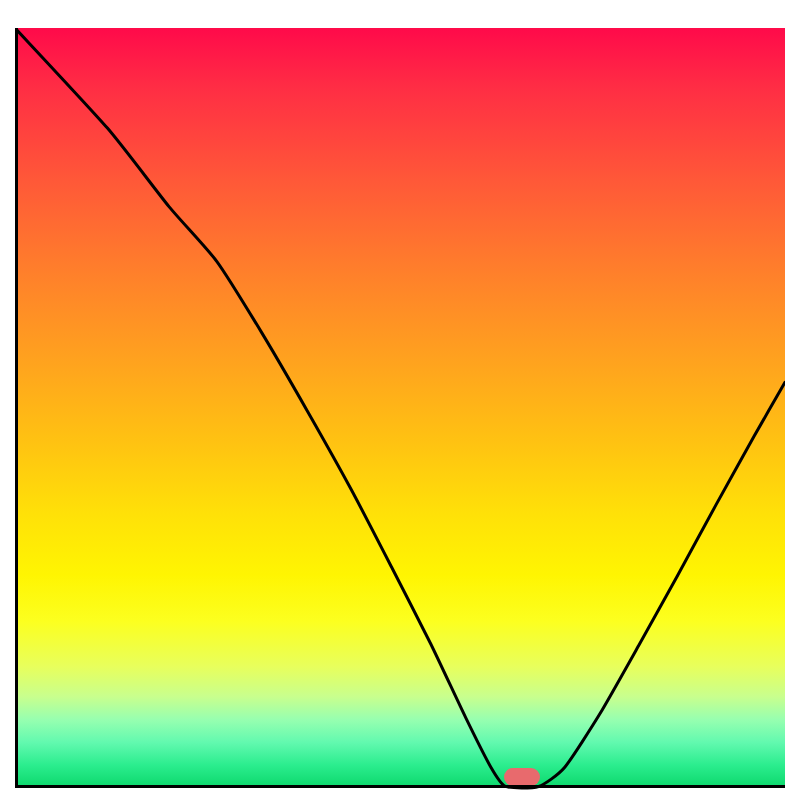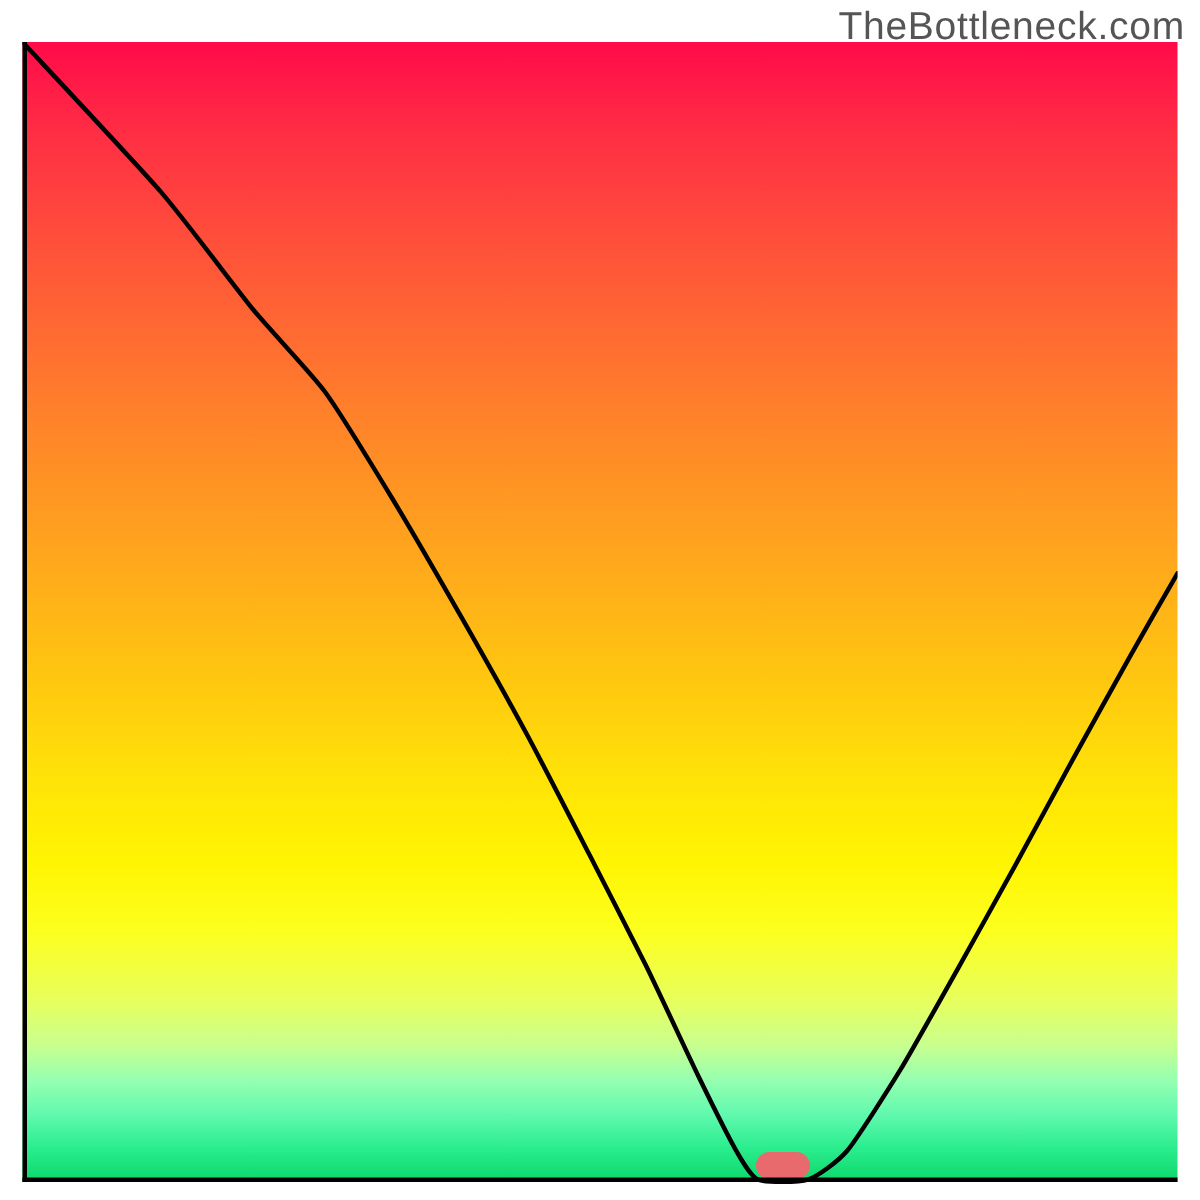--- a/index.html
+++ b/index.html
@@ -72,21 +72,20 @@
     border-bottom: 3px solid #000;
     pointer-events: none;
     box-sizing: border-box;
   }
 </style>
 </head>
 <body>
 
 <div class="stage">
 
-  <div class="watermark">TheBottleneck.com</div>
 
   <div class="plot">
     <div class="gradient"></div>
 
     <svg class="curve" viewBox="0 0 1000 1000" preserveAspectRatio="none">
         <path d="M 0.00 0.00 C 12.00 13.00, 100.00 106.80, 120.00 130.00 C 140.00 153.20, 185.80 214.70, 200.00 232.00 C 214.20 249.30, 250.00 286.70, 262.00 303.00 C 274.00 319.30, 308.20 375.50, 320.00 395.00 C 331.80 414.50, 368.30 477.50, 380.00 498.00 C 391.70 518.50, 426.00 579.60, 437.00 600.00 C 448.00 620.40, 479.70 682.00, 490.00 702.00 C 500.30 722.00, 530.50 780.70, 540.00 800.00 C 549.50 819.30, 577.20 879.00, 585.00 895.00 C 592.80 911.00, 612.80 951.00, 618.00 960.00 C 623.20 969.00, 630.80 982.50, 637.00 985.00 C 643.20 987.50, 672.30 987.50, 680.00 985.00 C 687.70 982.50, 706.00 969.50, 714.00 960.00 C 722.00 950.50, 750.40 905.80, 760.00 890.00 C 769.60 874.20, 800.00 819.80, 810.00 802.00 C 820.00 784.20, 850.00 730.20, 860.00 712.00 C 870.00 693.80, 900.00 638.20, 910.00 620.00 C 920.00 601.80, 951.00 546.00, 960.00 530.00 C 969.00 514.00, 996.00 467.00, 1000.00 460.00" fill="none" stroke="#000" stroke-width="3" vector-effect="non-scaling-stroke" stroke-linecap="round" stroke-linejoin="round"></path>
       </svg>
 
     <div class="marker" style="background: rgb(232, 106, 109); left: 65.8%; top: 98.6%;"></div>
 

